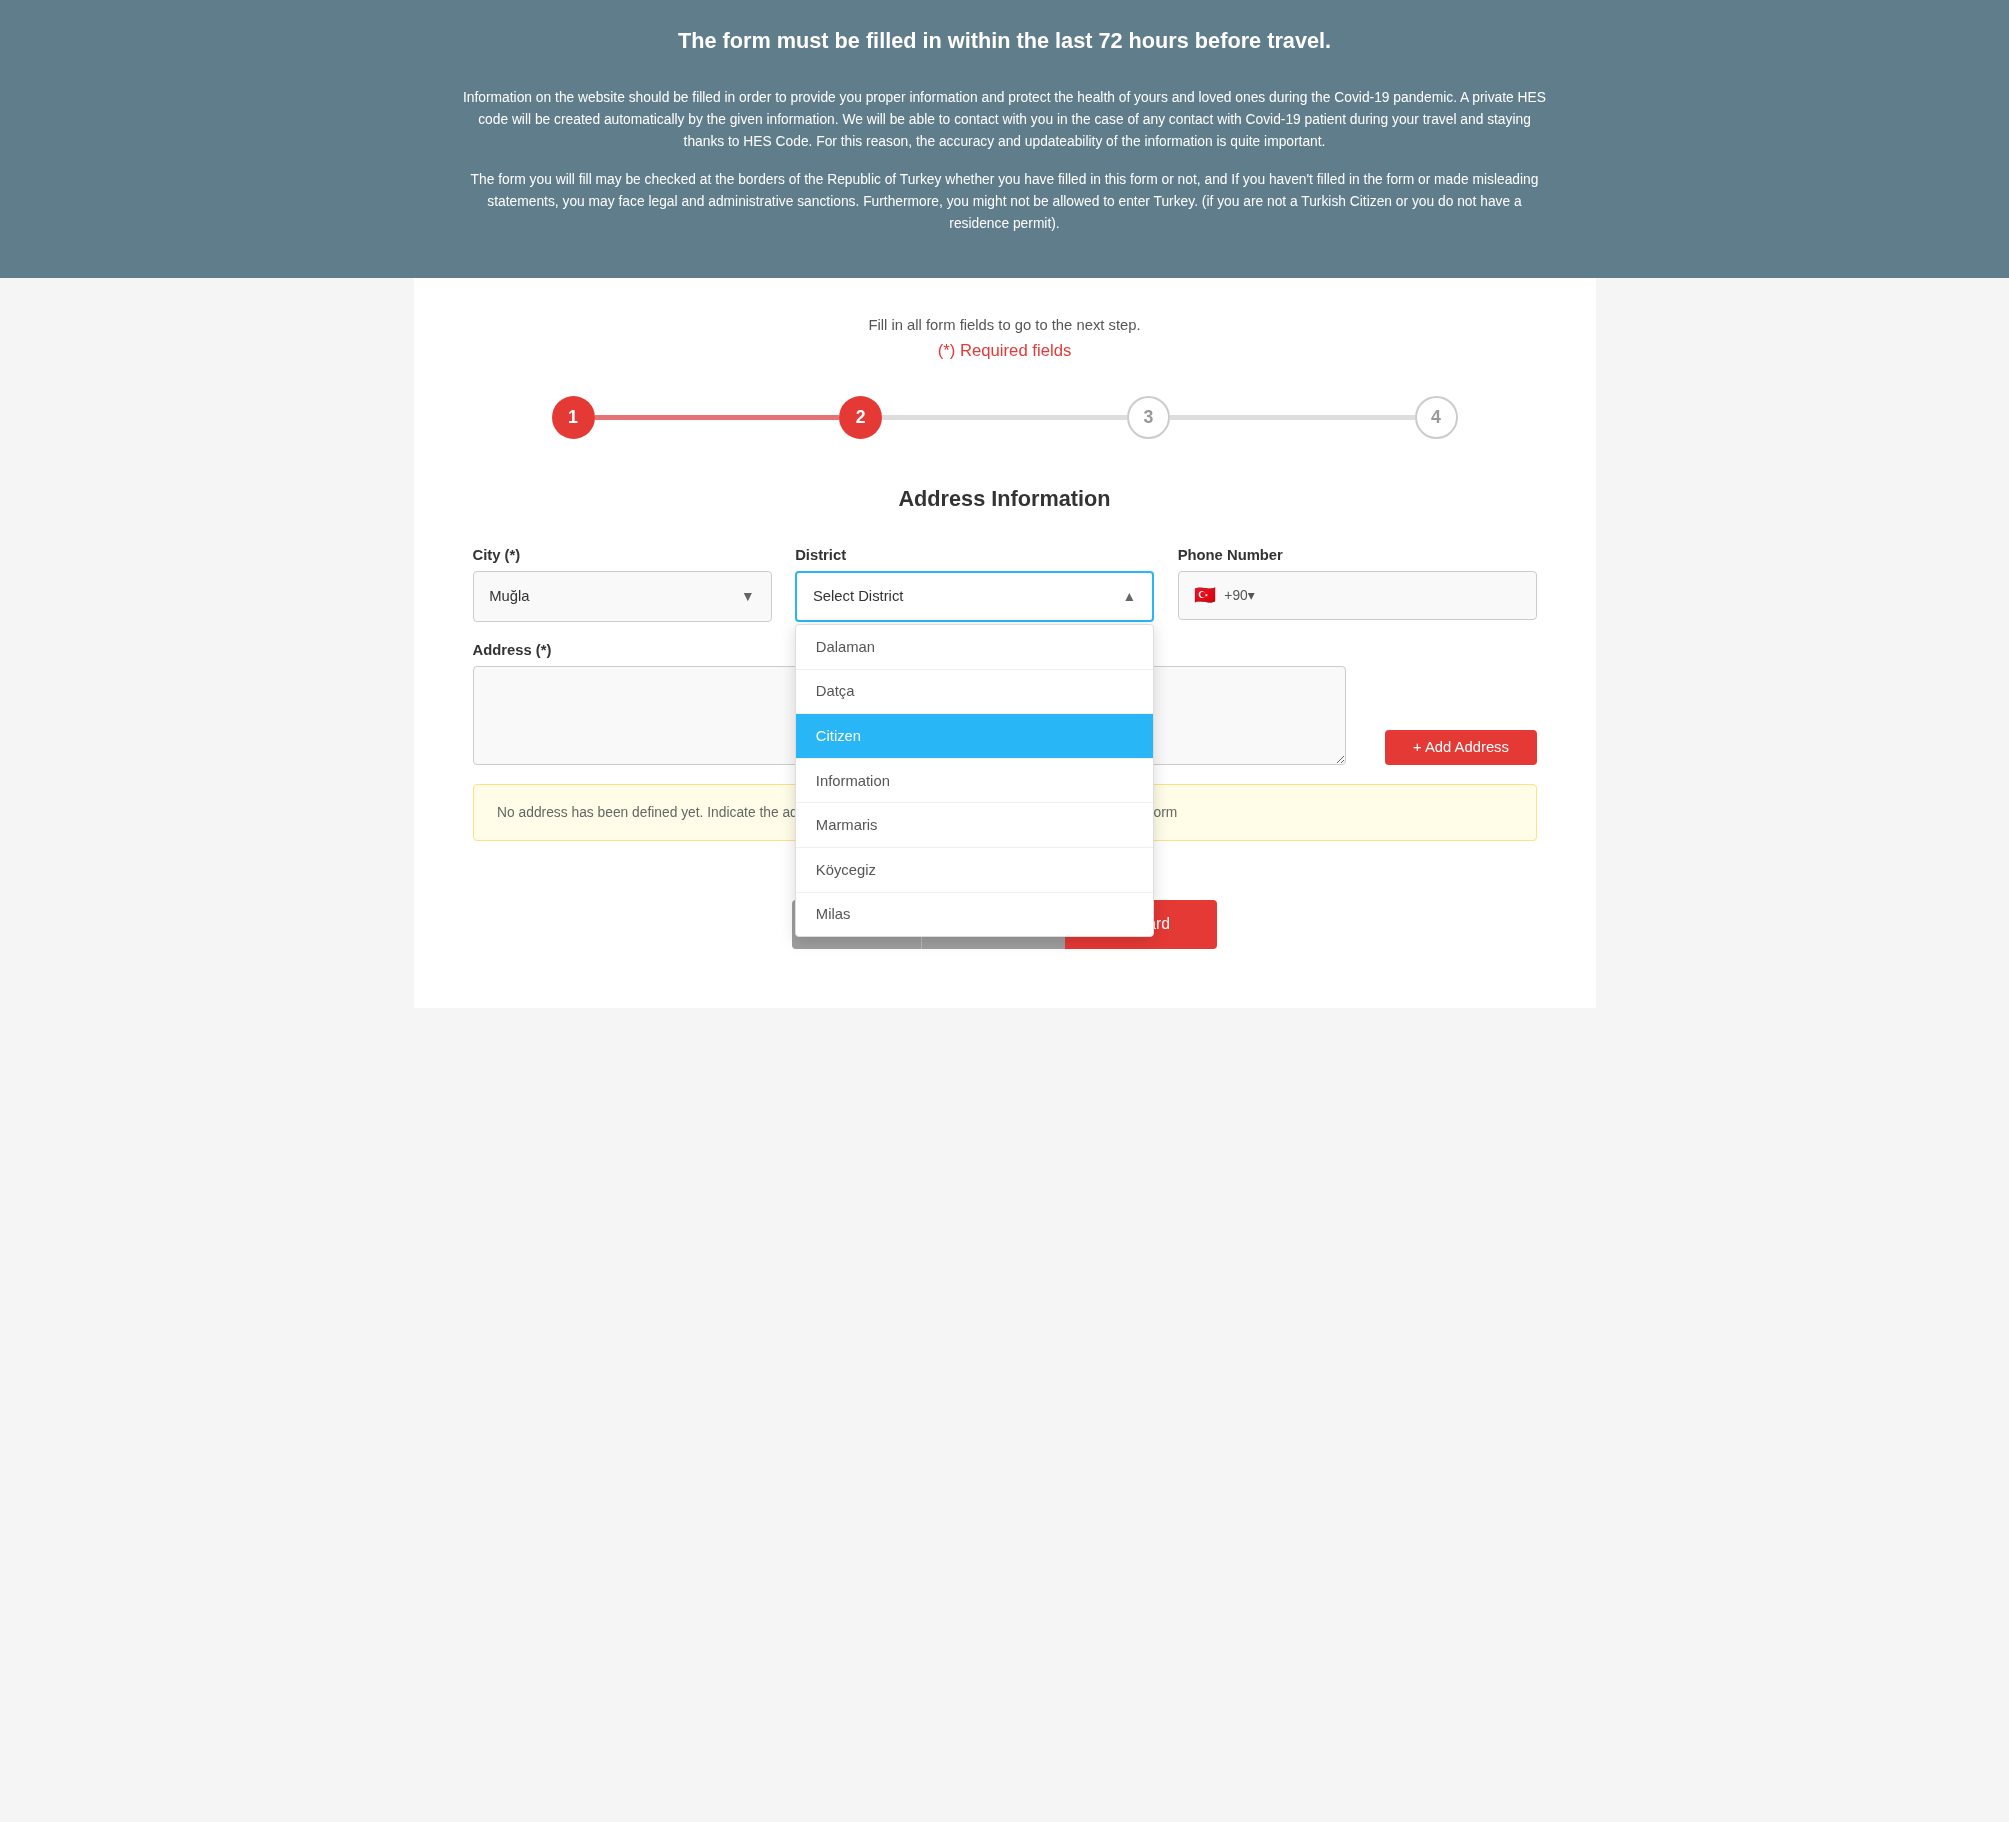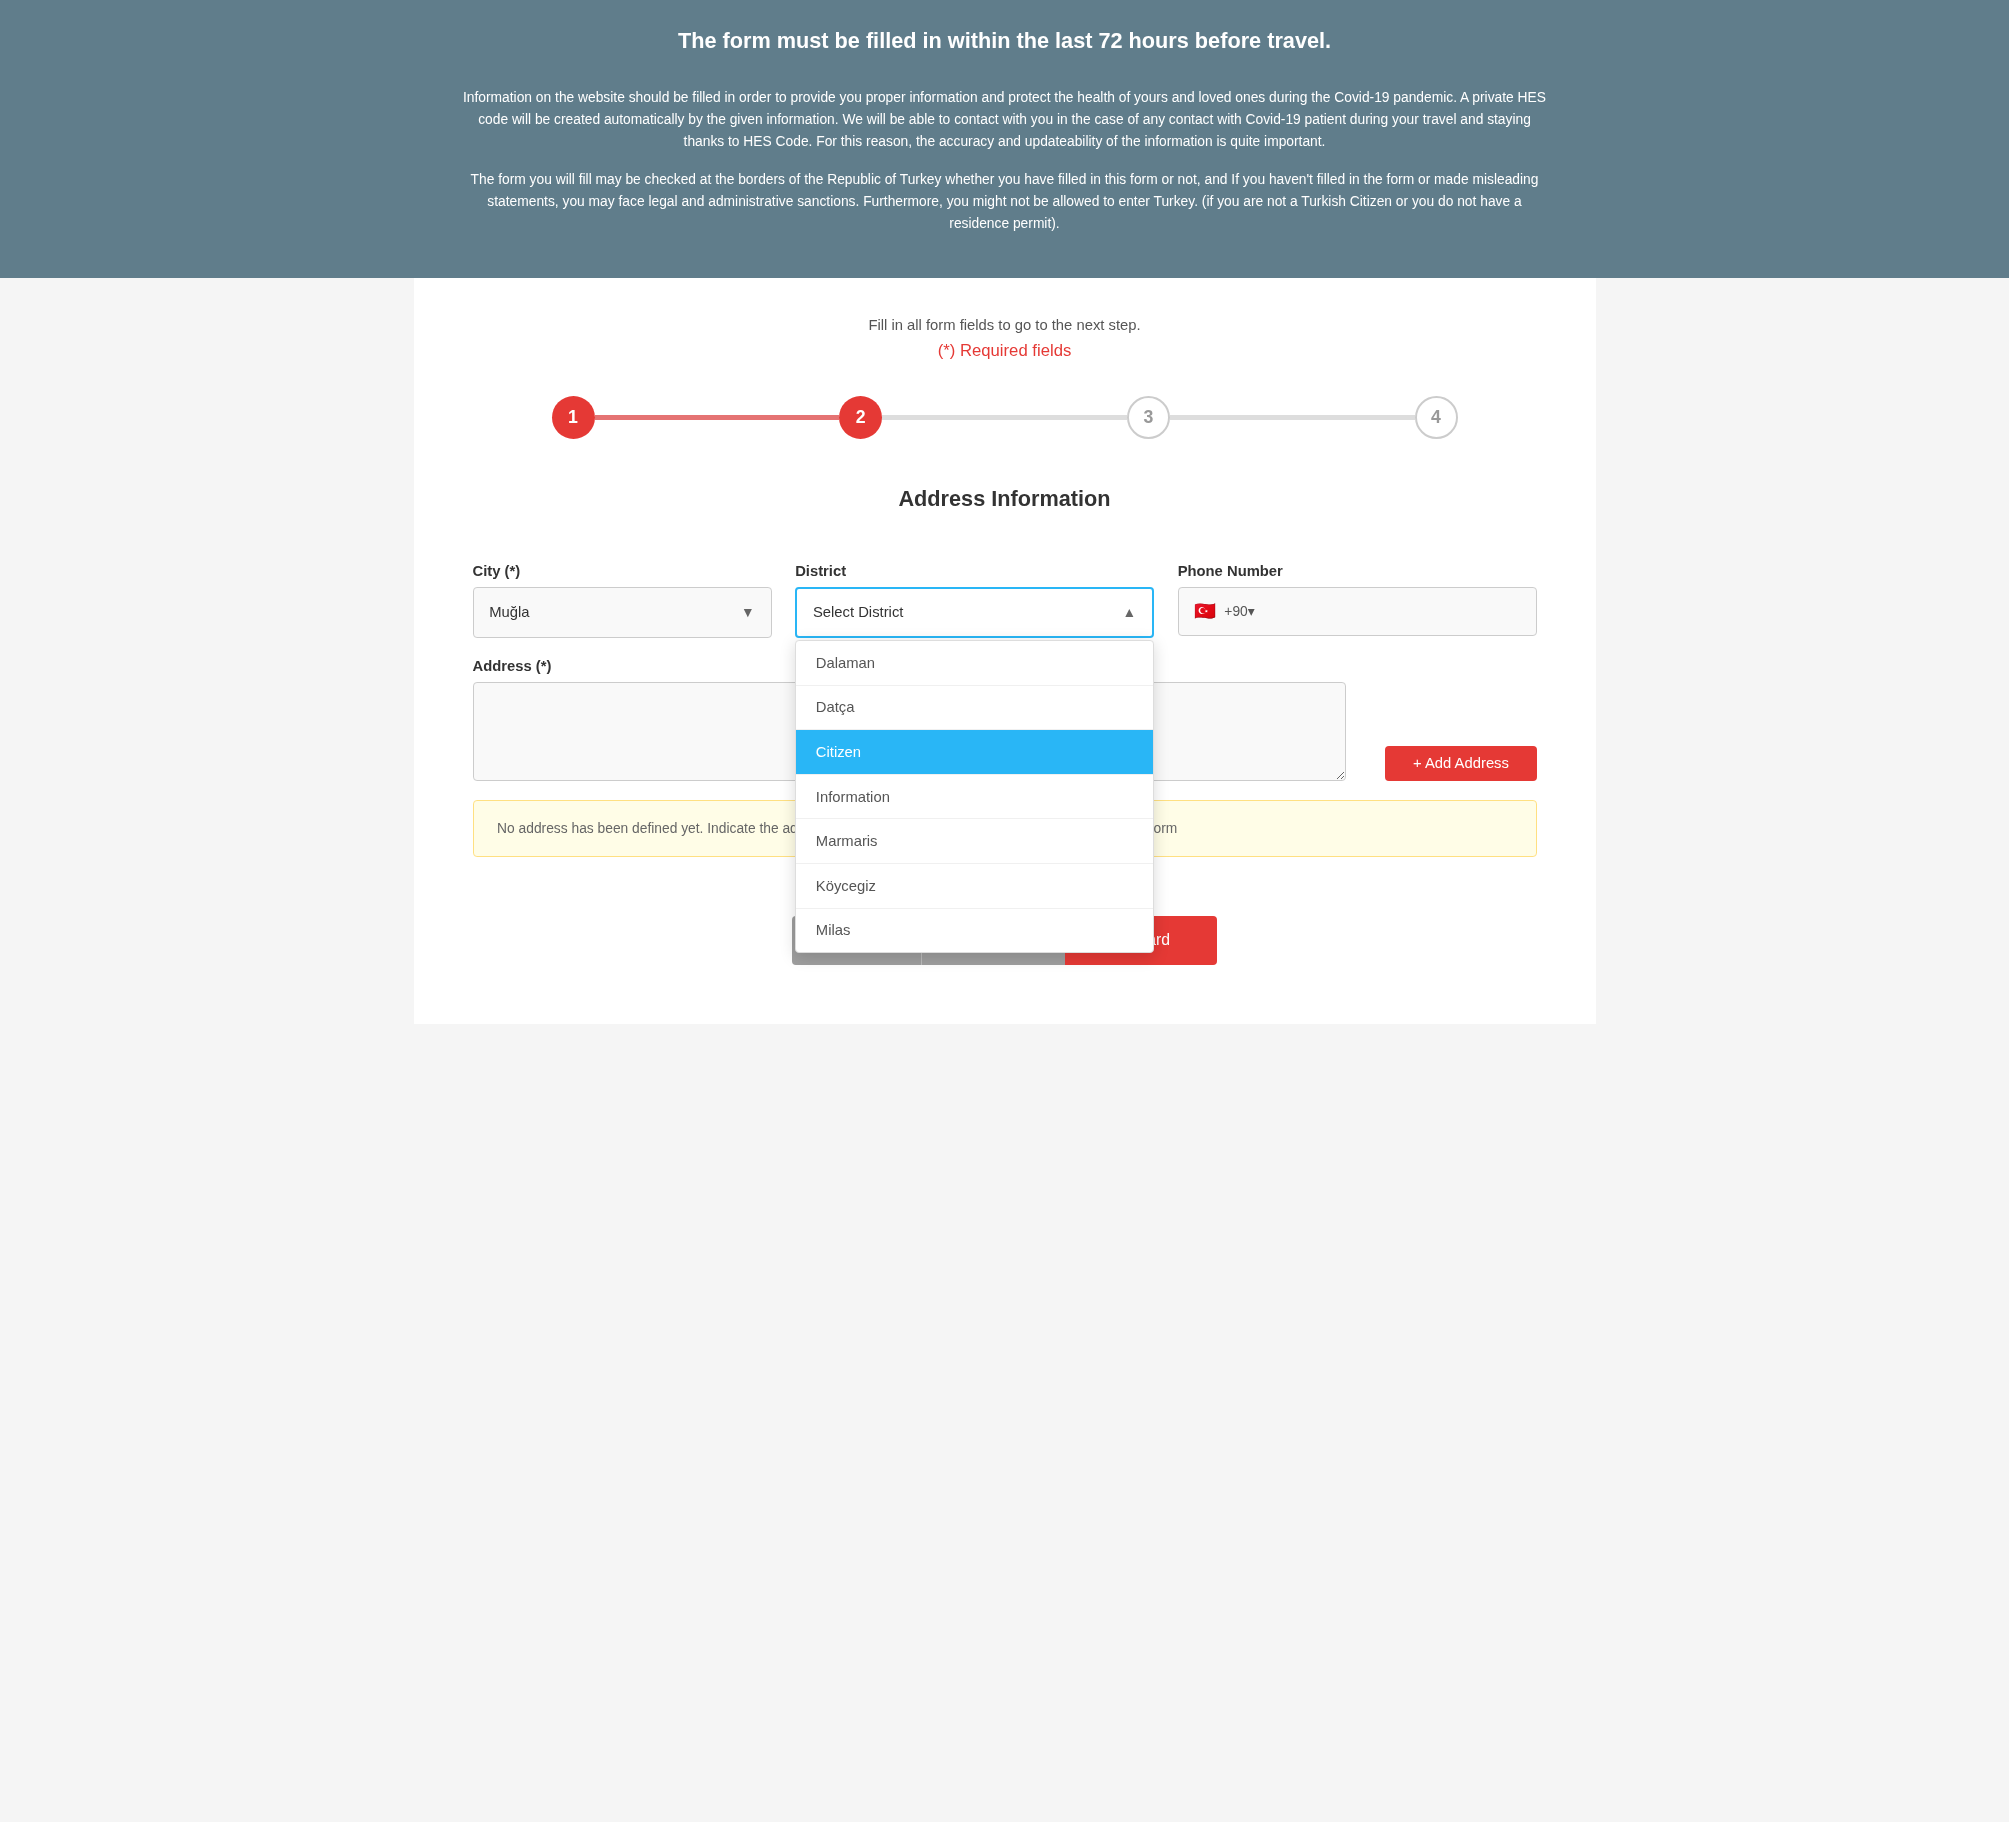--- a/index.html
+++ b/index.html
@@ -118,21 +118,21 @@
       color: #999;
       border: 2px solid #ccc;
       flex-shrink: 0;
     }
 
     
     .section-title {
       text-align: center;
       font-size: 21.7px;
       font-weight: bold;
-      margin-bottom: 51px;
+      margin-bottom: 35px;
     }
 
     .form-row {
       display: flex;
       gap: 23.6px;
       margin-bottom: 19.7px;
       align-items: flex-start;
     }
 
     .form-group {

